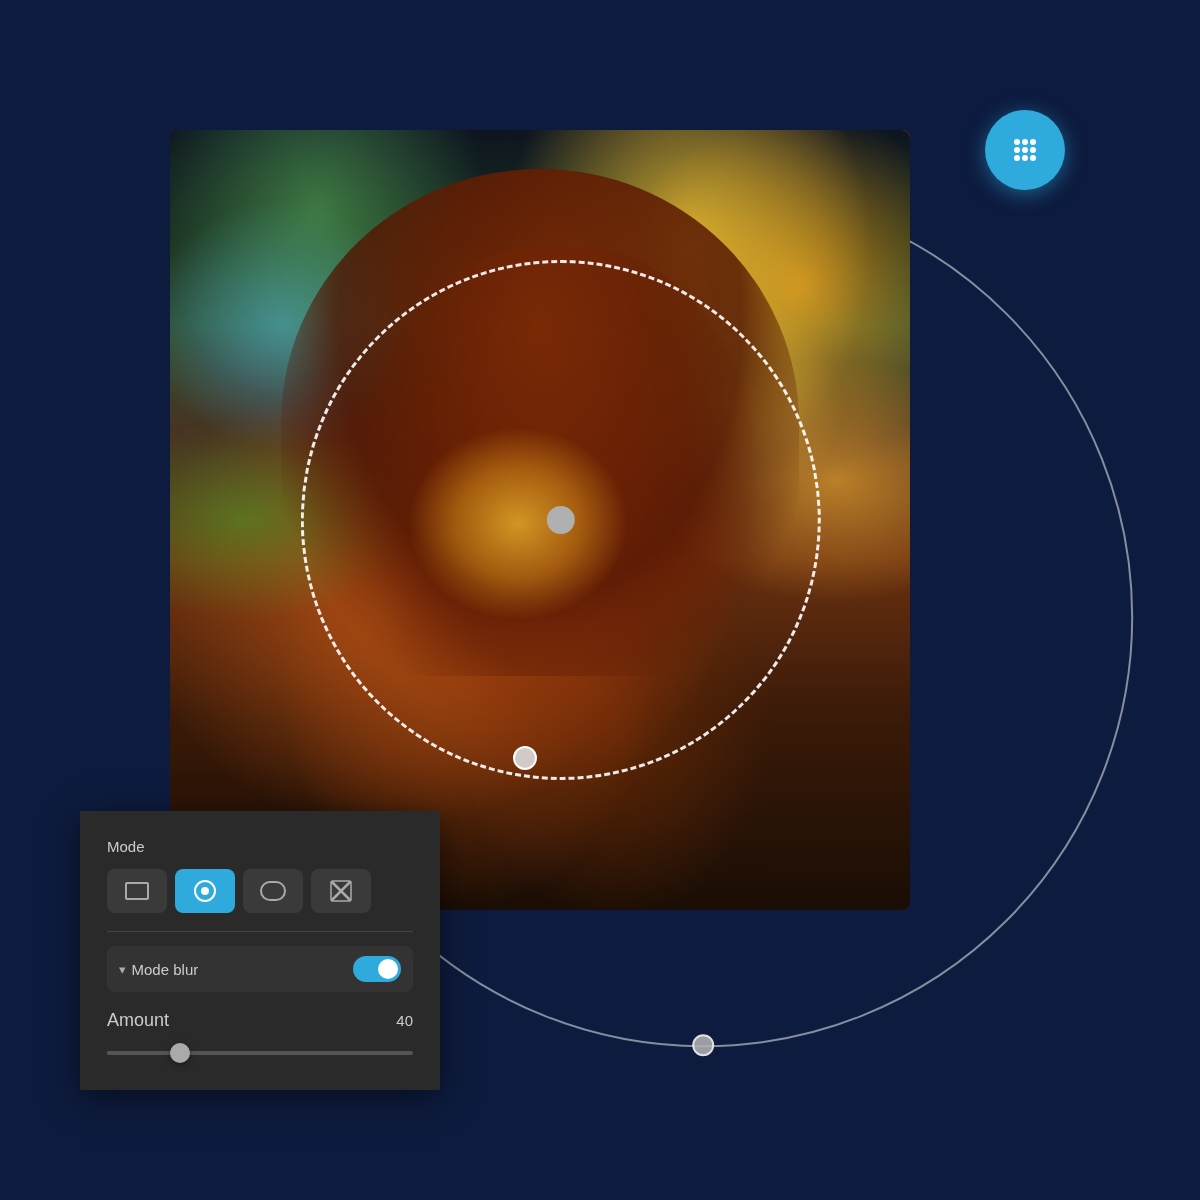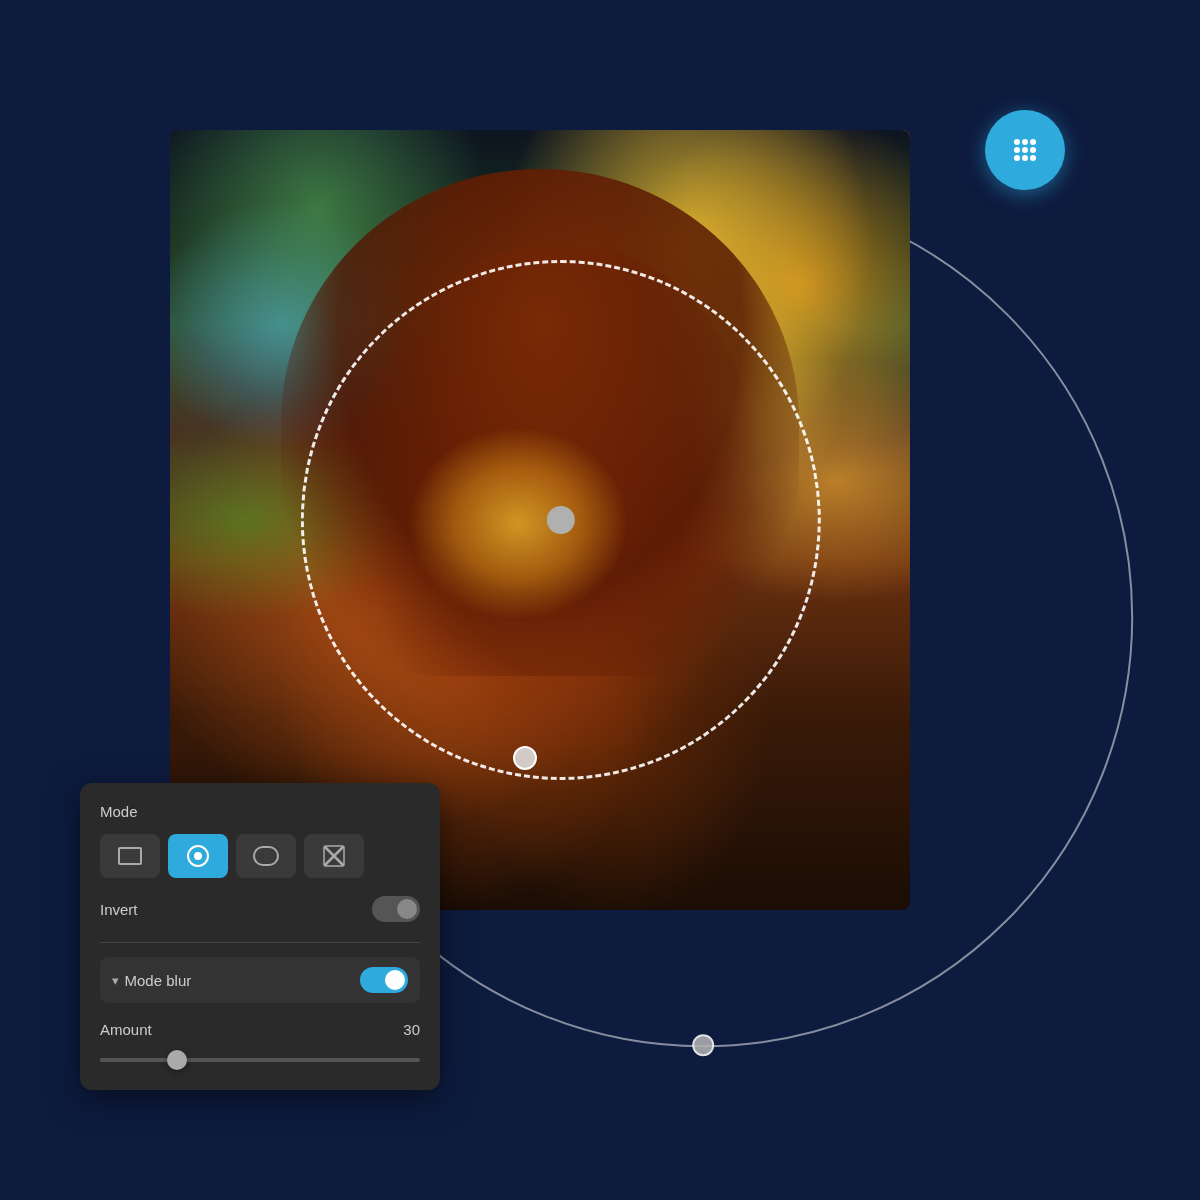--- a/index.html
+++ b/index.html
@@ -185,22 +185,22 @@
       height: 44px;
     }
 
     
     .control-panel {
       position: absolute;
       bottom: 60px;
       left: 30px;
       width: 360px;
       background: #2a2a2a;
-      border-radius: 12px;
-      padding: 20px;
+      border-radius: 0;
+      padding: 27px;
       box-shadow: 0 8px 32px rgba(0,0,0,0.5);
     }
 
     .section-label {
       color: #cccccc;
       font-size: 15px;
       font-weight: 500;
       margin-bottom: 14px;
     }
 
@@ -304,21 +304,21 @@
     
     .amount-row {
       display: flex;
       align-items: center;
       justify-content: space-between;
       margin-bottom: 12px;
     }
 
     .amount-label {
       color: #cccccc;
-      font-size: 15px;
+      font-size: 18px;
     }
 
     .amount-value {
       color: #cccccc;
       font-size: 15px;
     }
 
     
     .slider-container {
       position: relative;
@@ -428,42 +428,36 @@
 
       <button class="mode-btn">
         <svg width="22" height="22" viewBox="0 0 22 22" fill="none">
           <line x1="2" y1="2" x2="20" y2="20" stroke="#aaa" stroke-width="2.5" stroke-linecap="round"></line>
           <line x1="20" y1="2" x2="2" y2="20" stroke="#aaa" stroke-width="2.5" stroke-linecap="round"></line>
           <rect x="1" y="1" width="20" height="20" rx="2" stroke="#aaa" stroke-width="1.5" fill="none"></rect>
         </svg>
       </button>
     </div>
 
-    <div class="invert-row">
-      <span class="invert-label">Invert</span>
-      <div class="toggle-switch invert-toggle">
-        <div class="toggle-knob"></div>
-      </div>
-    </div>
 
     <div class="divider"></div>
 
     <div class="soft-blur-row">
       <div class="soft-blur-label">
         <span class="chevron">▾</span>
         <span>Mode blur</span>
       </div>
       <div class="toggle-switch active">
         <div class="toggle-knob"></div>
       </div>
     </div>
 
     <div class="amount-row">
       <span class="amount-label">Amount</span>
-      <span class="amount-value">30</span>
+      <span class="amount-value">40</span>
     </div>
 
     <div class="slider-container">
       <div class="slider-track">
         <div class="slider-fill"></div>
         <div class="slider-thumb"></div>
       </div>
     </div>
 
   </div>

